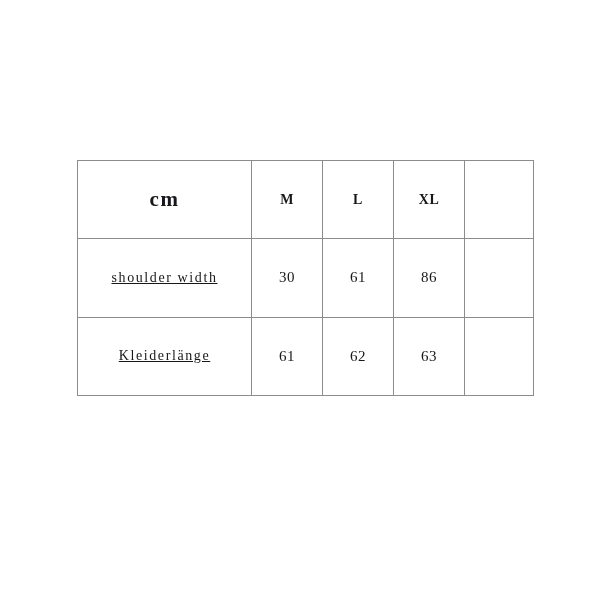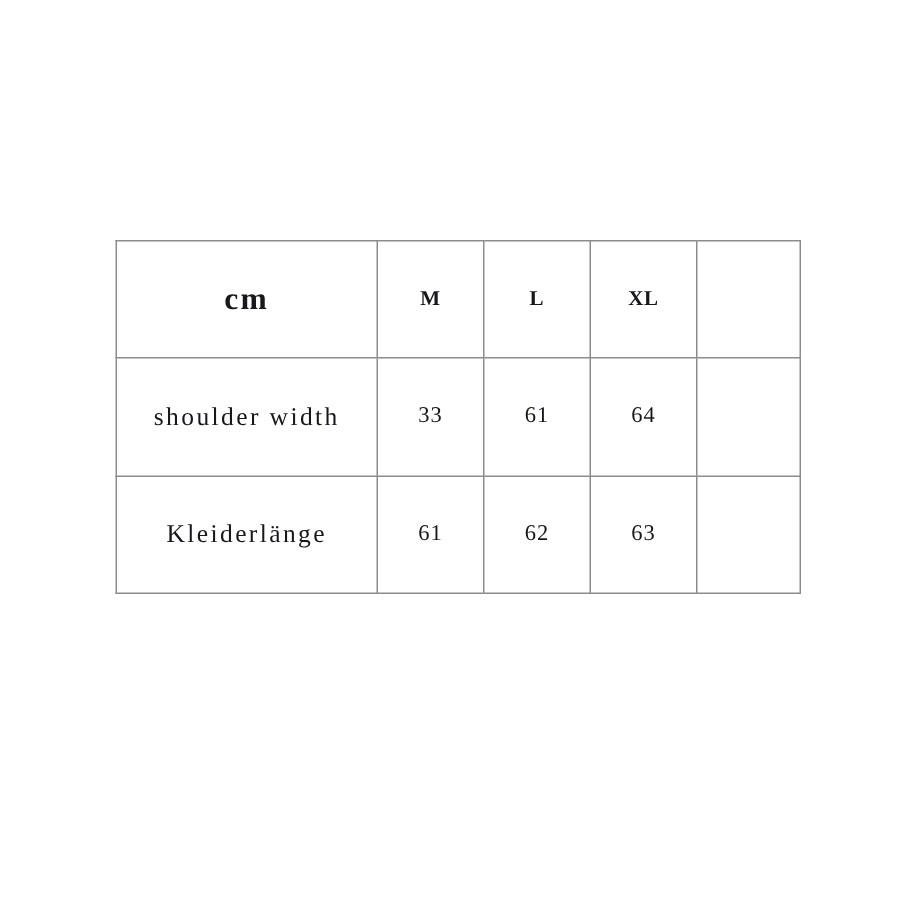--- a/index.html
+++ b/index.html
@@ -54,23 +54,24 @@
     letter-spacing: 1.5px;
     font-family: "Liberation Serif", "DejaVu Serif", serif;
   }
   td.size-head {
     font-size: 14px;
     font-weight: bold;
     letter-spacing: 0.5px;
   }
   
   td.row-label {
-    font-size: 17px;
+    font-size: 14px;
     letter-spacing: 1.6px;
     font-weight: 500;
+    text-decoration: underline;
   }
   td.value-cell {
     font-size: 15px;
     letter-spacing: 0.6px;
   }
   td.spare-cell {
     font-size: 15px;
   }
 </style>
 </head>
@@ -91,23 +92,23 @@
         <tr>
           <td class="unit-cell">cm</td>
           <td class="size-head">M</td>
           <td class="size-head">L</td>
           <td class="size-head">XL</td>
           <td class="spare-cell"></td>
         </tr>
 
         <tr>
           <td class="row-label">shoulder width</td>
-          <td class="value-cell">33</td>
+          <td class="value-cell">30</td>
           <td class="value-cell">61</td>
-          <td class="value-cell">64</td>
+          <td class="value-cell">86</td>
           <td class="spare-cell"></td>
         </tr>
 
 
 
         <tr>
           <td class="row-label">Kleiderlänge</td>
           <td class="value-cell">61</td>
           <td class="value-cell">62</td>
           <td class="value-cell">63</td>

